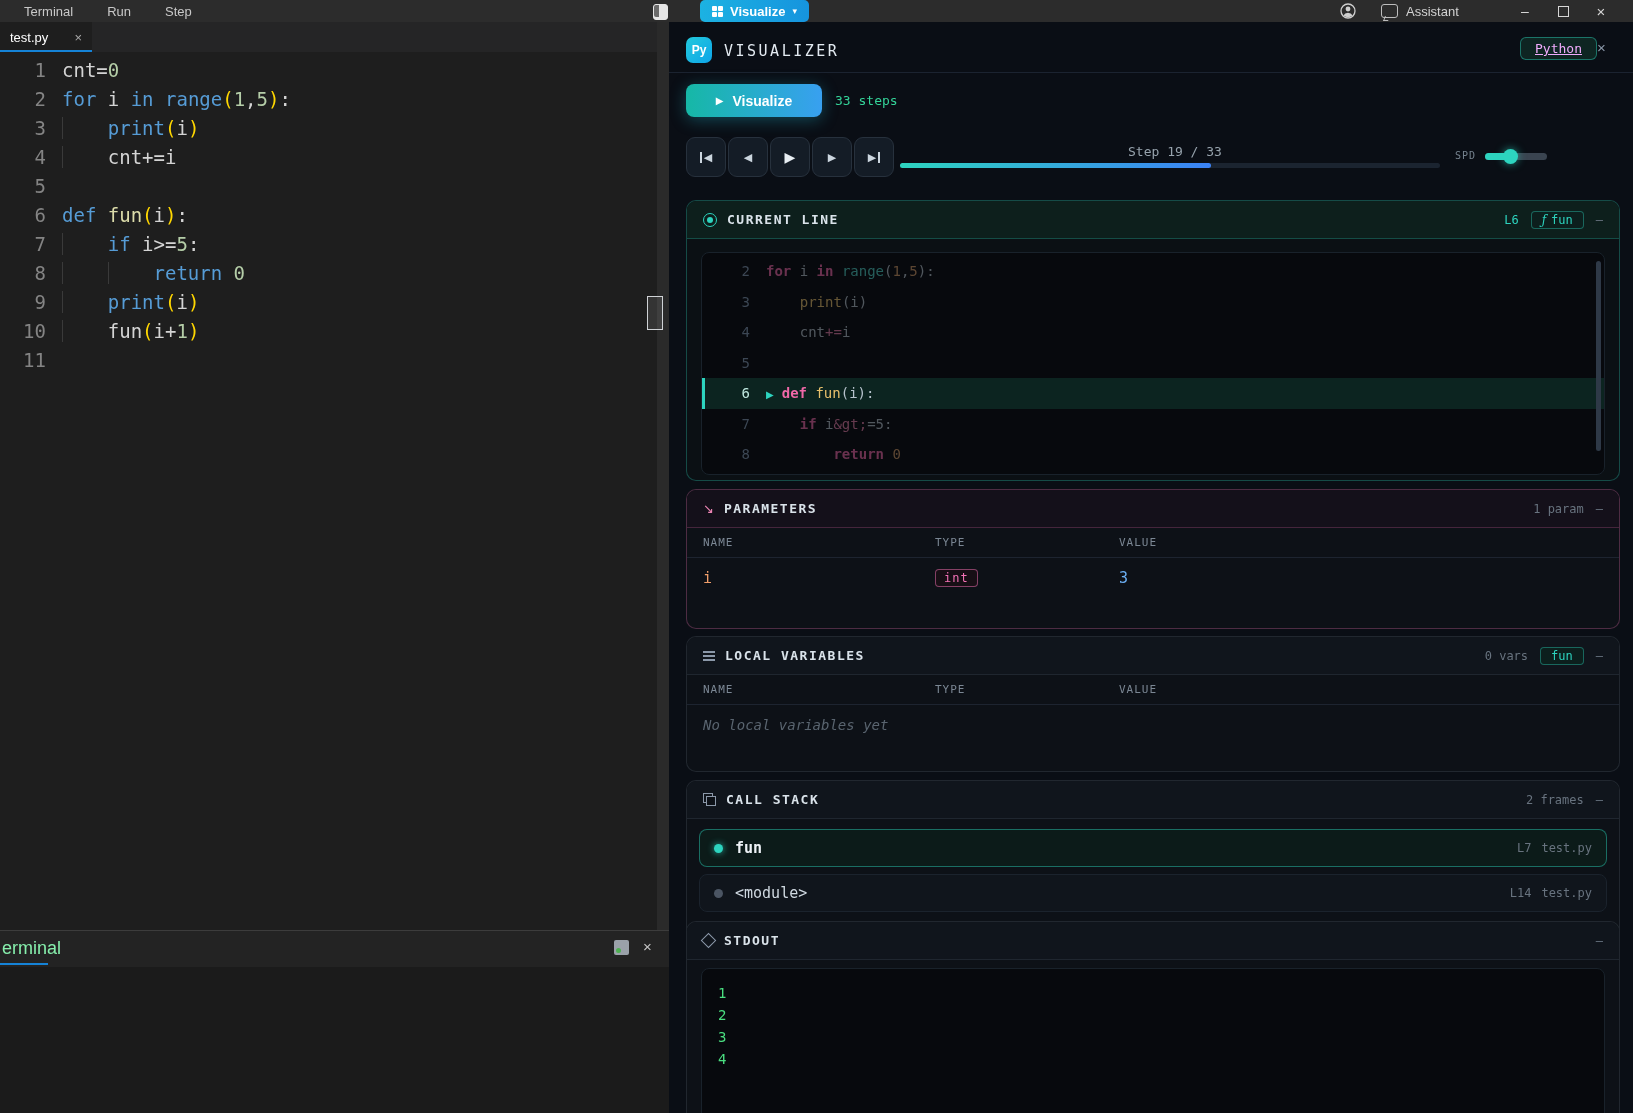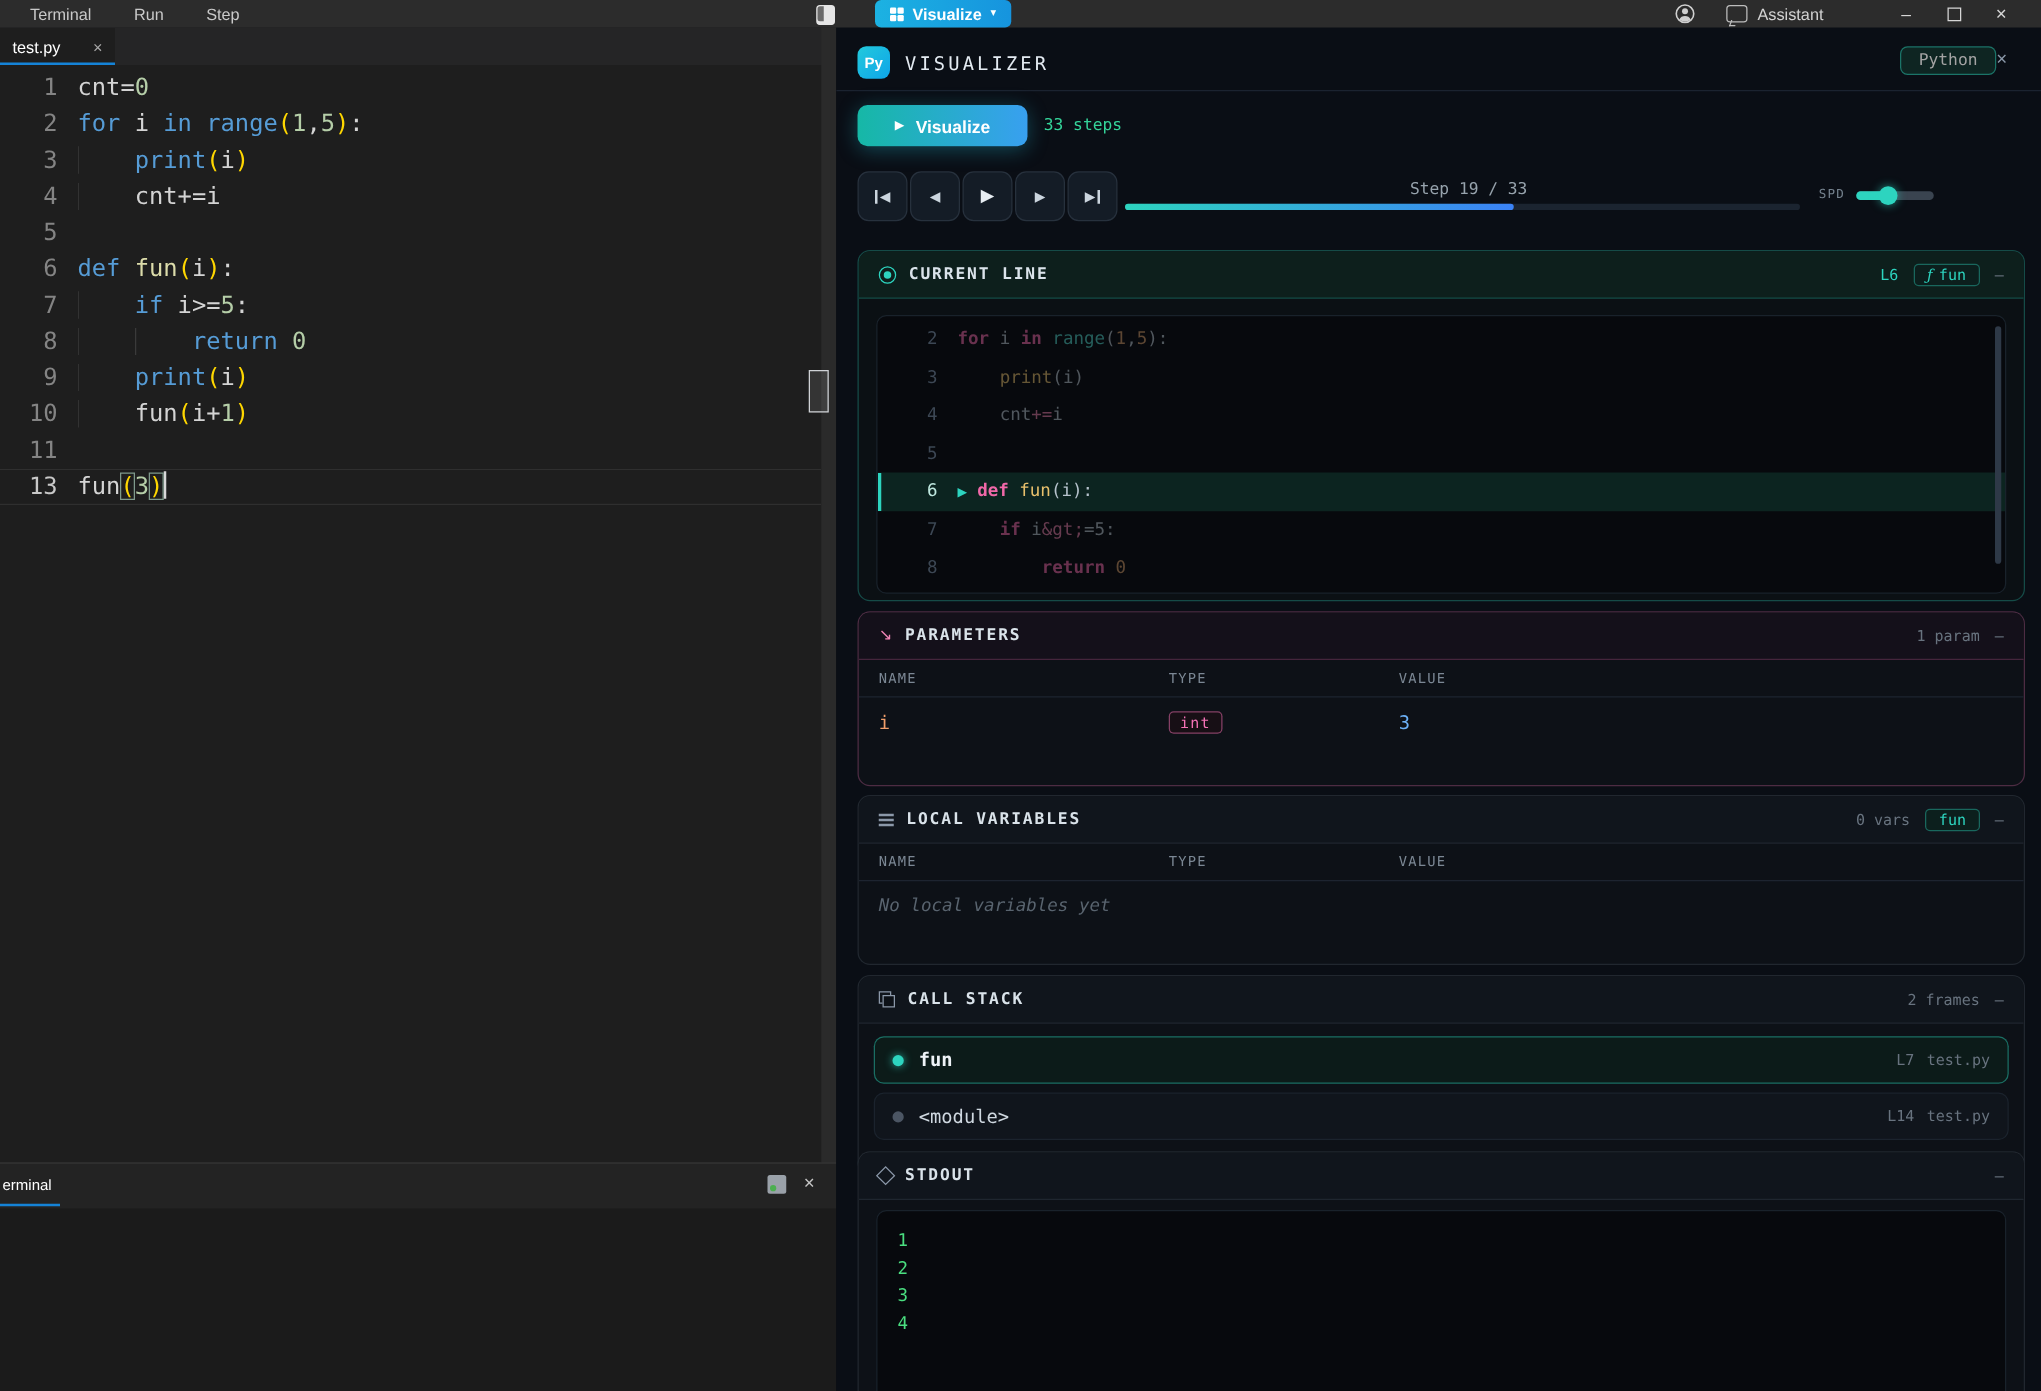--- a/index.html
+++ b/index.html
@@ -46,36 +46,36 @@
   .c-k{color:#569cd6;} .c-fn{color:#dcdcaa;} .c-n{color:#b5cea8;} .c-s{color:#ce9178;}
   .c-br{color:#ffd700;} .c-v{color:#d4d4d4;}
   .c-brh{color:#ffd700;outline:1px solid #7f9a8c;outline-offset:-1px;}
   .cursor{display:inline-block;width:2px;height:22px;background:#d8d8d8;vertical-align:middle;margin-bottom:3px;}
   #e-scroll{position:absolute;left:657px;top:0px;width:12px;height:908px;background:#2a2a2a;}
   #e-marker{position:absolute;left:647px;top:274px;width:14px;height:32px;border:1px solid #cfd2d6;background:rgba(255,255,255,0.10);}
 
   
   #term-sep{position:absolute;left:0;top:908px;width:669px;height:1px;background:#3c3c3c;}
   #term-tabs{position:absolute;left:0;top:909px;width:669px;height:36px;background:#232323;}
-  #term-tab{position:absolute;left:0;top:0;height:34px;display:flex;align-items:center;padding-left:2px;color:#ffffff;font-size:12px;cursor:pointer;}
+  #term-tab{position:absolute;left:0;top:0;height:34px;display:flex;align-items:center;padding-left:2px;color:#86efac;font-size:18px;cursor:pointer;}
   #term-underline{position:absolute;left:0;top:32px;width:48px;height:2px;background:#1583d7;}
   #term-imgicon{position:absolute;left:614px;top:9px;width:15px;height:15px;background:#9aa1a9;border-radius:2px;cursor:pointer;}
   #term-imgicon i{position:absolute;left:2px;bottom:2px;width:5px;height:5px;border-radius:50%;background:#4caf50;}
   #term-close{position:absolute;left:643px;top:7px;color:#c5c5c5;font-size:15px;cursor:pointer;}
   #term-body{position:absolute;left:0;top:945px;width:669px;height:146px;background:#1b1b1b;}
 
   
   #right{position:absolute;left:669px;top:22px;width:964px;height:1091px;background:#0a0e15;overflow:hidden;}
   #vz-head{position:absolute;left:0;top:8px;width:100%;height:42px;}
   #py-badge{position:absolute;left:17px;top:7px;width:26px;height:26px;border-radius:7px;
      background:linear-gradient(135deg,#22c9dc,#0ea5e9);color:#fff;font-size:12px;font-weight:bold;
      display:flex;align-items:center;justify-content:center;}
   #vz-title{position:absolute;left:55px;top:12px;font-size:15px;font-weight:normal;letter-spacing:2.5px;color:#e3eaf1;}
   #lang-badge{position:absolute;left:851px;top:7px;padding:3px 14px;border:1px solid rgba(45,212,191,.45);
-     border-radius:6px;background:#0e2522;color:#a3a3a3;font-size:13px;}
+     border-radius:6px;background:#0e2522;color:#f0abfc;font-size:13px;text-decoration:underline;}
   #vz-close{position:absolute;left:928px;top:9px;color:#8b98a9;font-size:15px;cursor:pointer;}
   #vz-sep{position:absolute;left:0;top:50px;width:100%;height:1px;background:#1b2330;}
 
   #run-btn{position:absolute;left:17px;top:62px;width:136px;height:33px;border:none;border-radius:8px;cursor:pointer;
      background:linear-gradient(90deg,#16b8a6,#38a0f0);box-shadow:0 3px 16px rgba(35,180,205,.35);
      color:#fff;display:flex;align-items:center;justify-content:center;gap:9px;
      font-family:"Liberation Sans",sans-serif;font-size:14px;font-weight:bold;}
   #run-btn .tri{font-family:"DejaVu Sans",sans-serif;font-size:10px;}
   #steps-label{position:absolute;left:166px;top:71px;font-size:13px;color:#34d399;}
 
@@ -254,24 +254,20 @@
           <span class="ecodetxt"><span class="ind">    </span><span class="c-k">print</span><span class="c-br">(</span><span class="c-v">i</span><span class="c-br">)</span></span>
         </div>
         <div class="eline">
           <span class="eno">10</span>
           <span class="ecodetxt"><span class="ind">    </span><span class="c-v">fun</span><span class="c-br">(</span><span class="c-v">i+</span><span class="c-n">1</span><span class="c-br">)</span></span>
         </div>
         <div class="eline">
           <span class="eno">11</span>
           <span class="ecodetxt"></span>
         </div>
-        <div class="eline active">
-          <span class="eno">13</span>
-          <span class="ecodetxt"><span class="c-v">fun</span><span class="c-brh">(</span><span class="c-n">3</span><span class="c-brh">)</span><span class="cursor"></span></span>
-        </div>
       </div>
     <div id="e-scroll"></div>
     <div id="e-marker"></div>
 
     <div id="term-sep"></div>
     <div id="term-tabs">
       <div id="term-tab">erminal</div>
       <div id="term-underline"></div>
       <div id="term-imgicon">
           <i></i>

